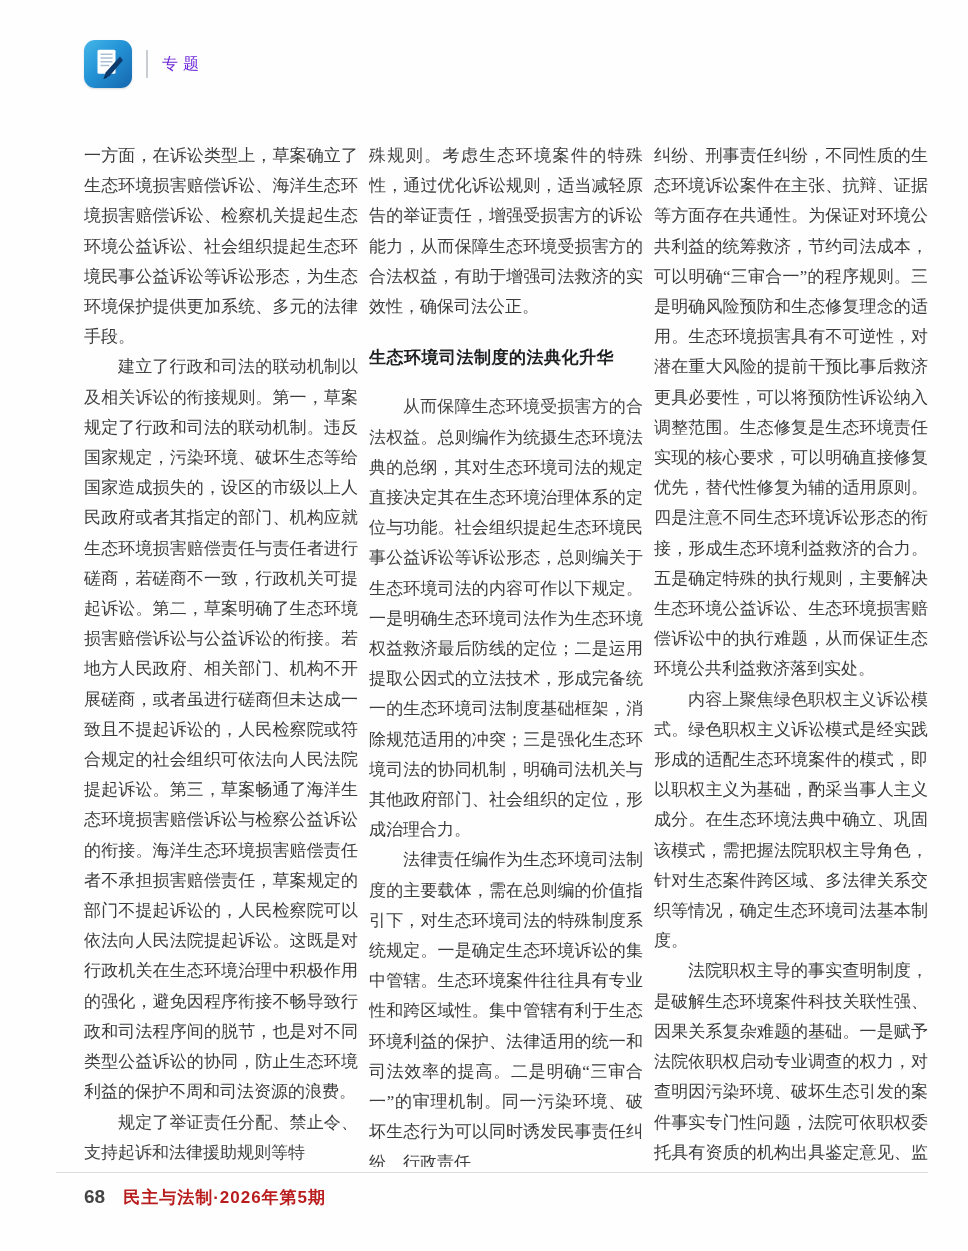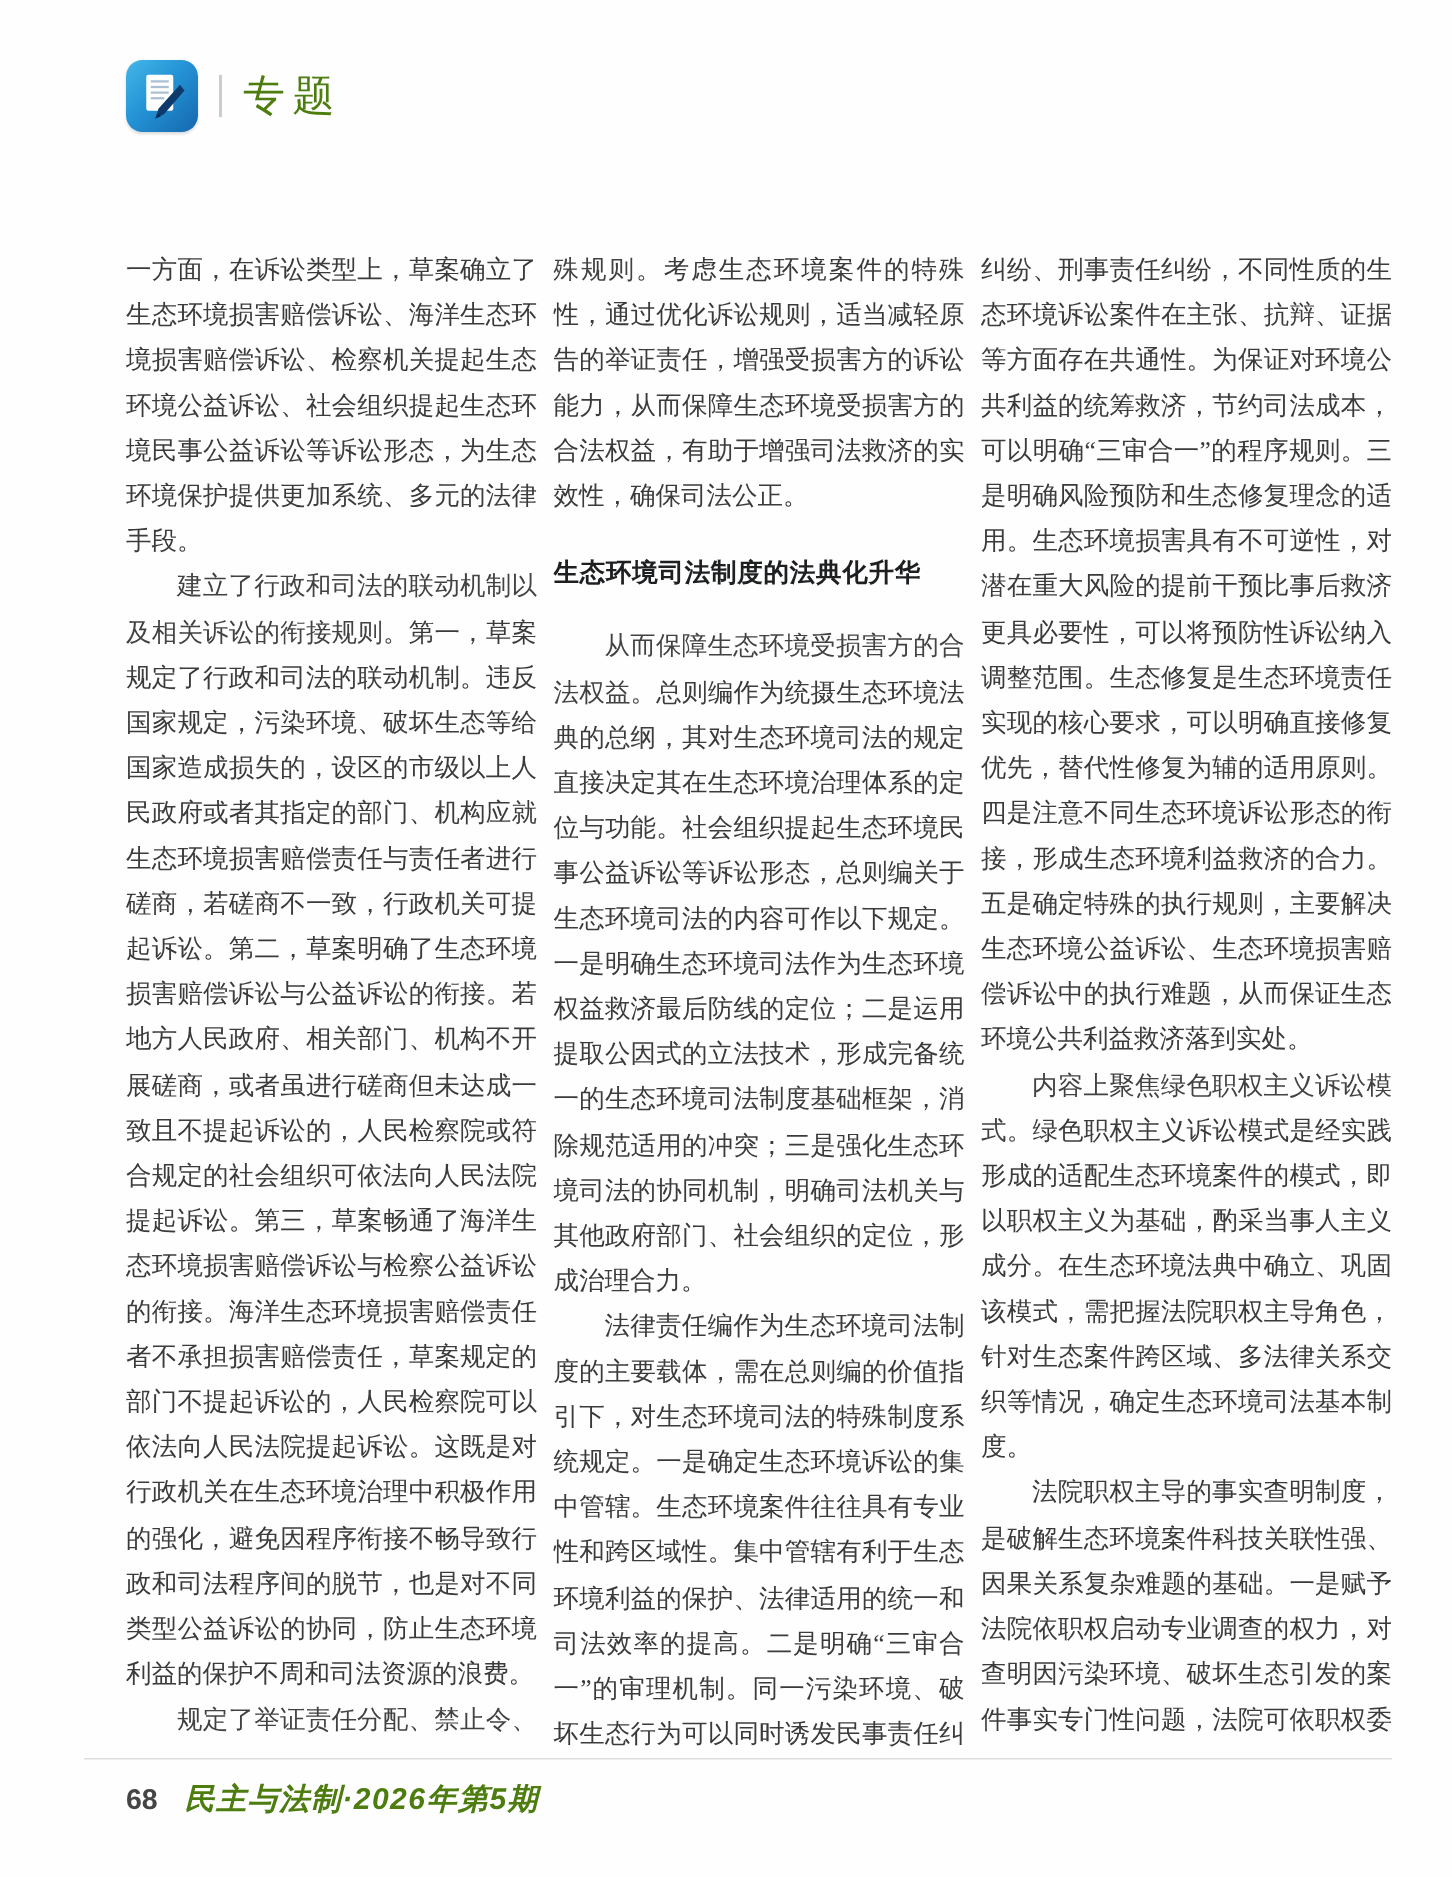--- a/index.html
+++ b/index.html
@@ -23,36 +23,36 @@
     box-shadow:0 1px 2px rgba(0,0,0,.15);
     display:flex;align-items:center;justify-content:center;
     flex:0 0 auto;
   }
   .header-divider{
     width:2px;height:28px;background:#c9ccd0;
     margin-left:14px;margin-right:14px;
   }
   .topic-label{
     font-family:Liberation Mono, monospace;
-    font-size:28px;color:#4d7c0f;letter-spacing:5px;font-weight:500;
+    font-size:16px;color:#6d28d9;letter-spacing:5px;font-weight:500;
   }
 
   
   .columns{
     position:absolute;left:84px;top:141px;
     width:844px;height:1026px;
     display:flex;gap:11px;
     overflow:hidden;
   }
   .col{
     width:274px;flex:0 0 274px;
     overflow:hidden;
     text-align:justify;
     color:#3b3b3b;
-    font-size:17px;line-height:30.2px;margin-top:24px;
+    font-size:17px;line-height:30.2px;
   }
   .para{margin:0;text-indent:2em;}
   .para.flush{text-indent:0;}
   .run.kaiti{color:#424242;}
   .run.normal{font-style:normal;}
   .section-heading{
     font-family:"Liberation Sans", sans-serif;
     font-size:17px;font-weight:700;color:#1d1f21;
     margin:21px 0 19px 0;text-indent:0;text-align:left;
     letter-spacing:.5px;
@@ -62,21 +62,21 @@
   .footer-rule{
     position:absolute;left:56px;top:1172px;width:872px;height:1px;
     background:#dcdddf;
   }
   .footer{
     position:absolute;left:84px;top:1186px;
     display:flex;align-items:baseline;gap:18px;
     font-family:"Liberation Sans", sans-serif;
   }
   .page-number{font-size:19px;font-weight:700;color:#454545;}
-  .journal-name{font-size:20px;font-weight:700;color:#4d7c0f;letter-spacing:1px;font-style:italic;}
+  .journal-name{font-size:17px;font-weight:700;color:#b91c1c;letter-spacing:1px;}
 </style>
 </head>
 <body>
 
 <div class="page">
 
   <div class="header">
     <div class="app-icon">
       <svg width="36" height="36" viewBox="0 0 48 48">
         <rect x="10" y="5" width="24" height="32" rx="2" fill="#ffffff"></rect>

